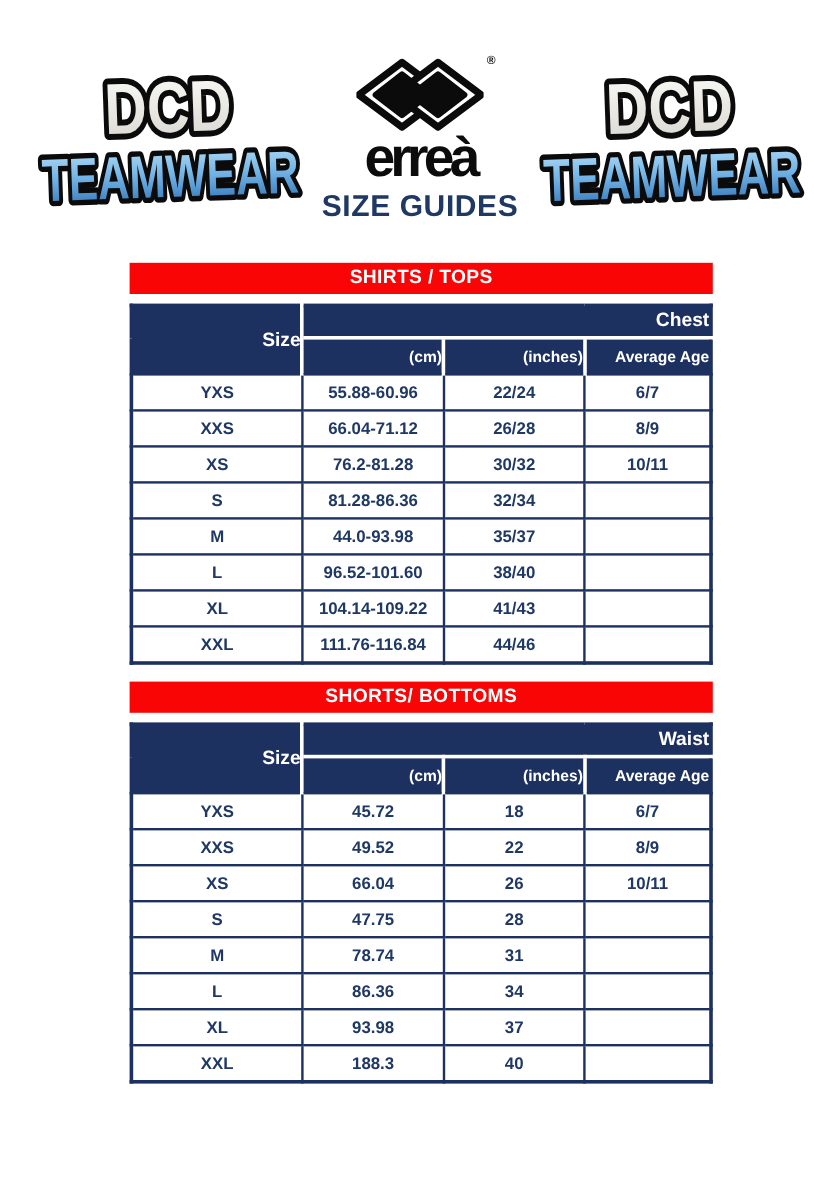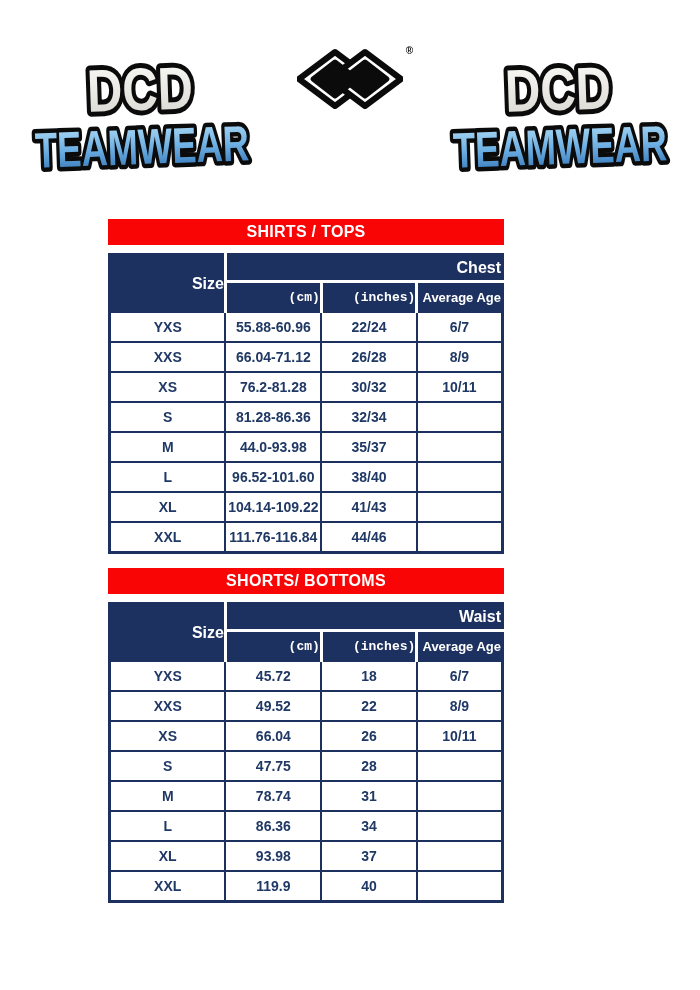--- a/index.html
+++ b/index.html
@@ -32,42 +32,42 @@
     font-size:46px; font-weight:bold; letter-spacing:-4px; color:#0c0c0c;
     line-height:1.0;
   }
   .page-title {
     margin:4px 0 0; text-align:center;
     font-size:25px; font-weight:bold; letter-spacing:0.5px;
     color:var(--title-blue,#1F3864);
   }
 
   
-  .size-table { position:absolute; left:108px; width:396px; }
+  .size-table { position:absolute; left:108px; width:486px; }
   .size-table.shirts { top:219px; }
   .size-table.shorts { top:568px; }
   .banner {
     height:26px; background:var(--banner-red,#FA0506); color:#ffffff;
     font-weight:bold; font-size:16px; letter-spacing:0.3px;
     display:flex; align-items:center; justify-content:center;
     margin-bottom:8px;
   }
   table { width:100%; border-collapse:collapse; table-layout:fixed; border:3px solid var(--navy,#1D3161); }
   col.c-size { width:29.5%; }
   col.c-cm   { width:24.4%; }
   col.c-in   { width:24.3%; }
   col.c-age  { width:21.8%; }
   thead th {
     background:var(--navy,#1D3161); color:#ffffff; font-weight:bold; padding:0;
     text-align:right; vertical-align:middle;
   }
   .th-size { font-size:16px; border-right:3px solid #ffffff; }
   .th-group { font-size:16px; height:24px; border-bottom:3px solid #ffffff; }
   .th-sub  { font-size:13px; height:28px; }
-  .th-cm, .th-in { border-right:3px solid #ffffff;font-family:Liberation Mono, monospace; }
+  .th-cm, .th-in { border-right:3px solid #ffffff; }
   tbody td {
     border:2px solid var(--navy,#1D3161); height:28px; padding:0;
     text-align:center; vertical-align:middle;
     font-weight:bold; font-size:14px; color:var(--cell-text,#1F3864);
   }
 </style>
 </head>
 <body>
 
 <div class="page">
@@ -97,20 +97,22 @@
     <div class="brand-center">
       <div class="mark-wrap">
         <svg class="errea-mark" width="106" height="62" viewBox="0 0 106 62">
           <path d="M2,31 L38,4 L74,31 L38,58 Z" fill="#ffffff" stroke="#0B0B0B" stroke-width="6" stroke-linejoin="round"></path>
           <path d="M32,31 L68,4 L104,31 L68,58 Z" fill="#ffffff" stroke="#0B0B0B" stroke-width="6" stroke-linejoin="round"></path>
           <path d="M16,31 L38,14 L60,31 L38,48 Z" fill="#0B0B0B" stroke="#0B0B0B" stroke-width="5" stroke-linejoin="round"></path>
           <path d="M46,31 L68,14 L90,31 L68,48 Z" fill="#0B0B0B" stroke="#0B0B0B" stroke-width="5" stroke-linejoin="round"></path>
         </svg>
         <span class="reg">®</span>
       </div>
+      <div class="errea-word">erreà</div>
+      <h1 class="page-title">SIZE GUIDES</h1>
     </div>
 
     <div class="logo logo-right">
       <svg width="230" height="130" viewBox="0 0 230 130">
         <g transform="rotate(-2 115 65)">
           <text class="logo-text" x="115" y="56" text-anchor="middle" font-size="60" textLength="106" lengthAdjust="spacingAndGlyphs" fill="url(#dcdgrad)" stroke-width="10">DCD</text>
           <text class="logo-text" x="115" y="110" text-anchor="middle" font-size="50" textLength="214" lengthAdjust="spacingAndGlyphs" fill="url(#twgrad)" stroke-width="9">TEAMWEAR</text>
         </g>
       </svg>
     </div>
@@ -247,21 +249,21 @@
           <td></td>
         </tr>
         <tr>
           <td>XL</td>
           <td>93.98</td>
           <td>37</td>
           <td></td>
         </tr>
         <tr>
           <td>XXL</td>
-          <td>119.9</td>
+          <td>188.3</td>
           <td>40</td>
           <td></td>
         </tr>
       </tbody>
     </table>
   </section>
 
 </div>
 
 </body></html>

